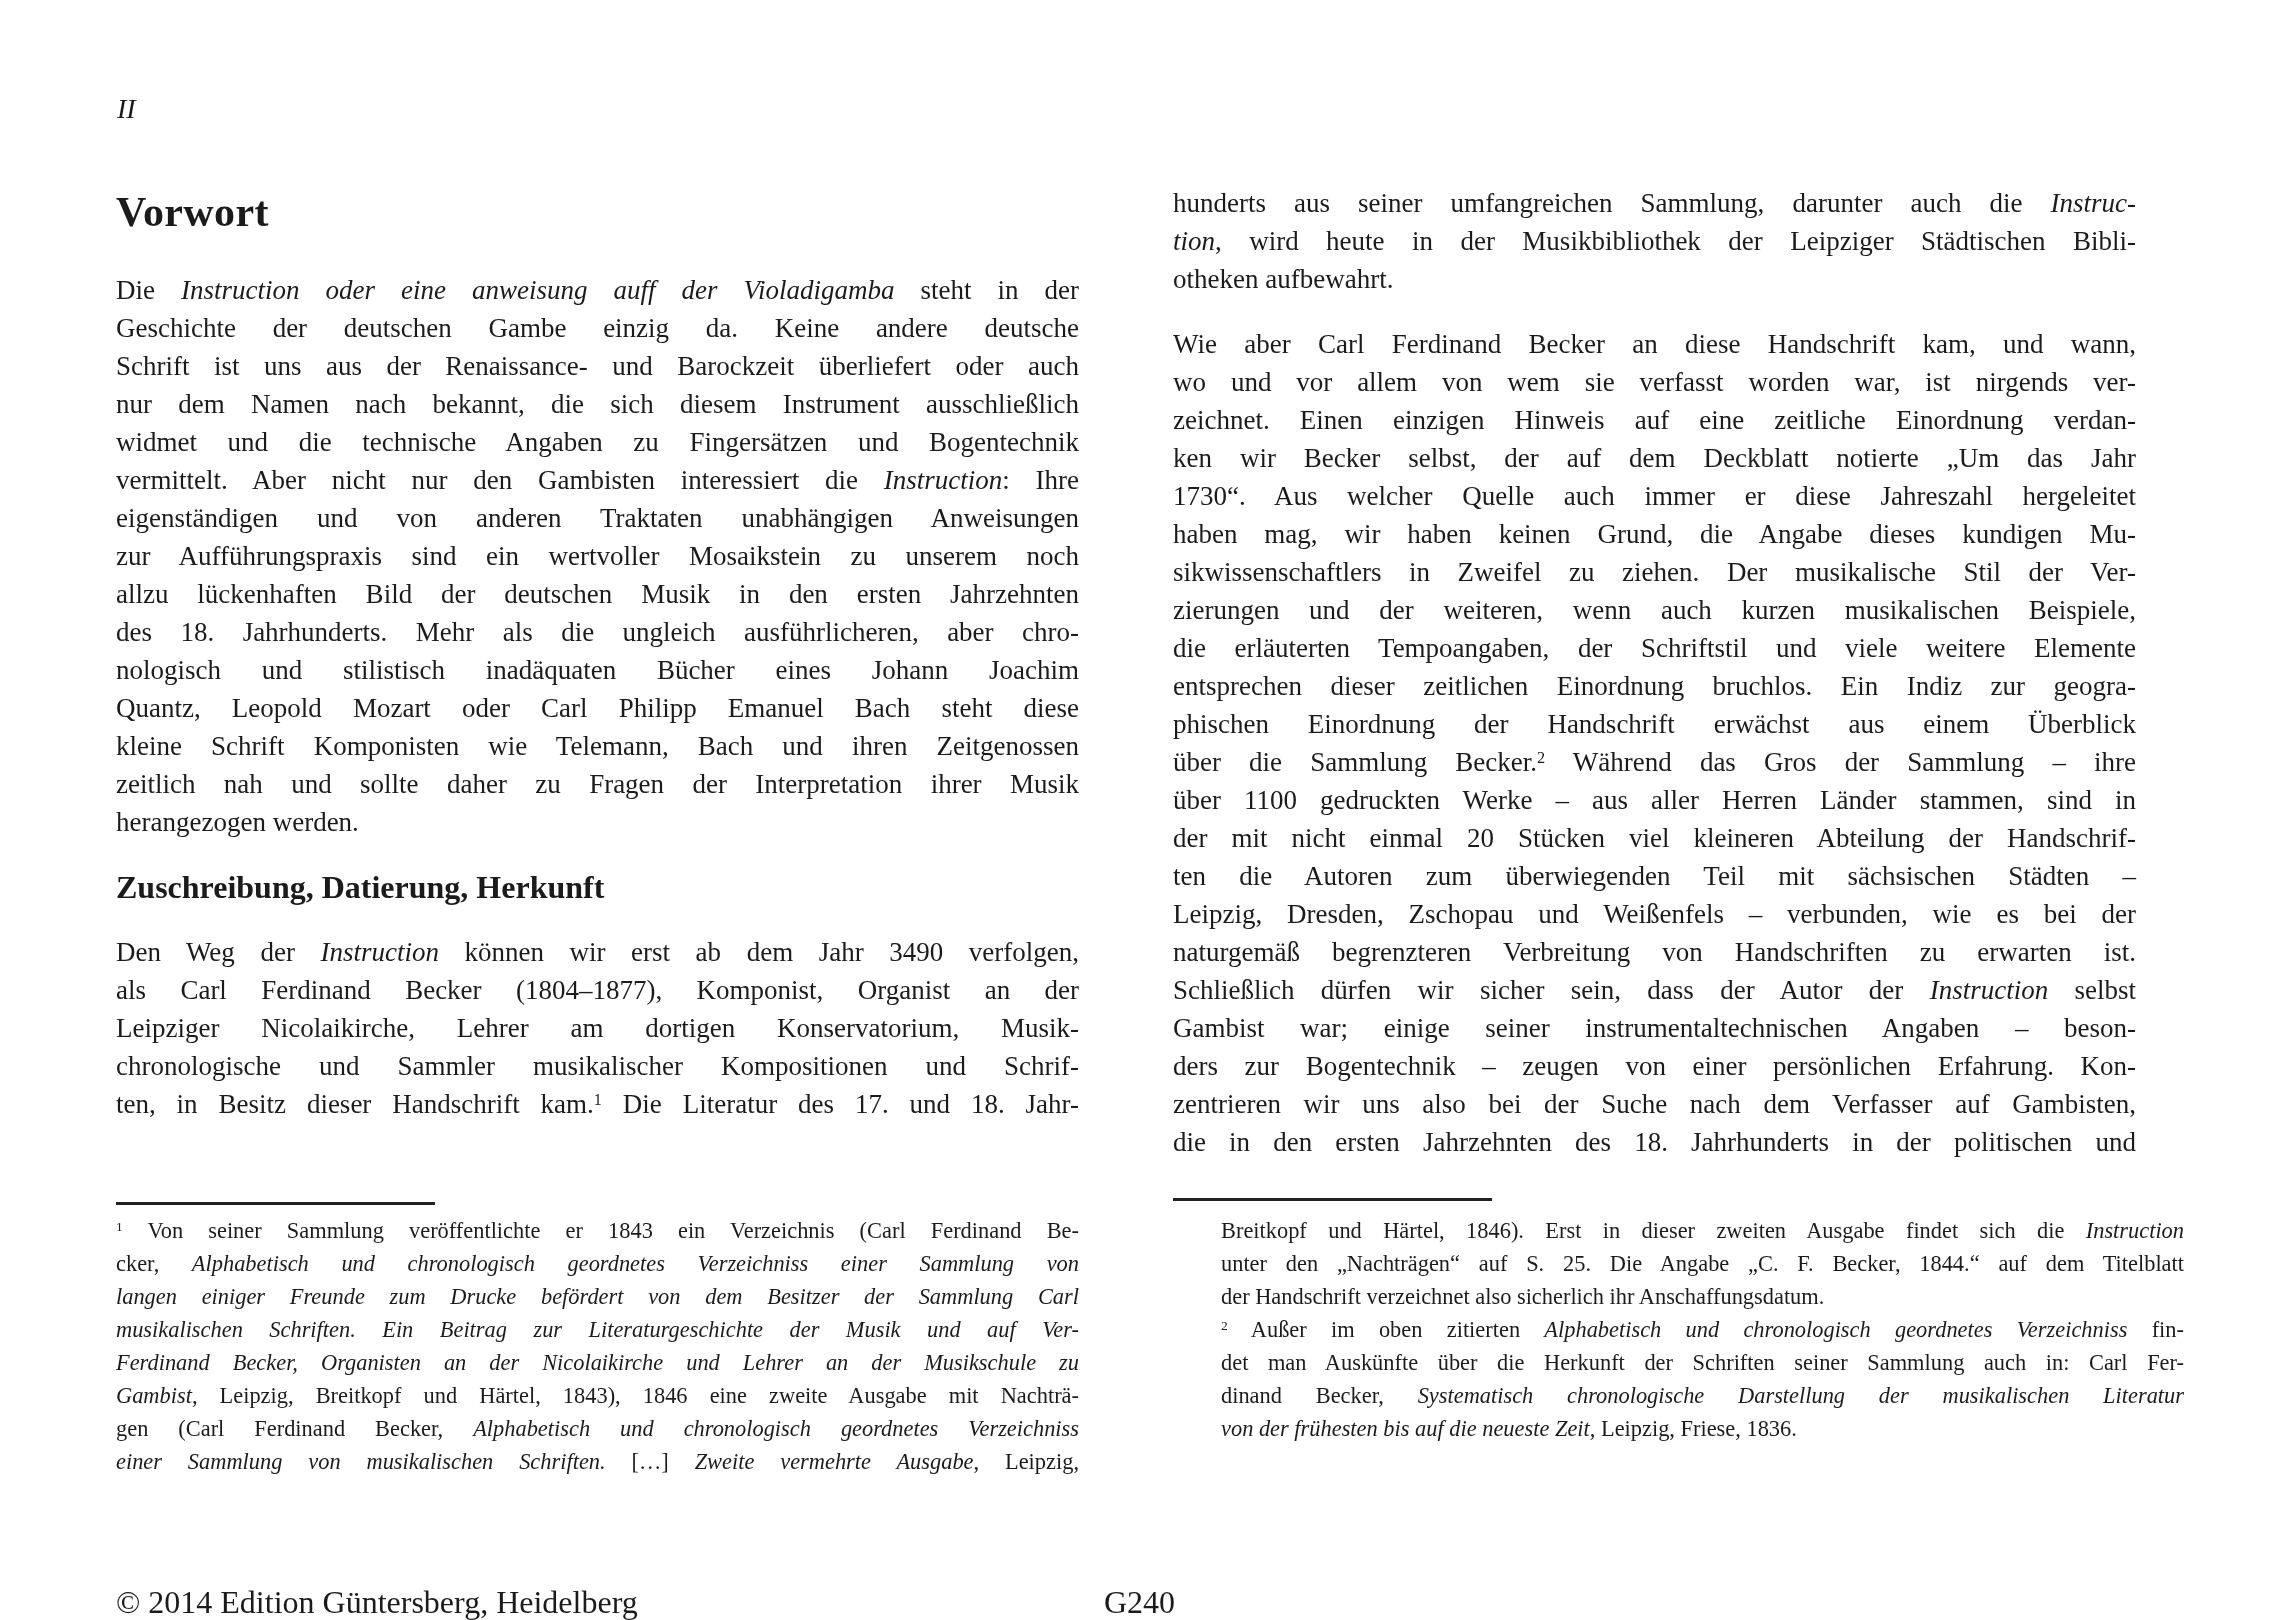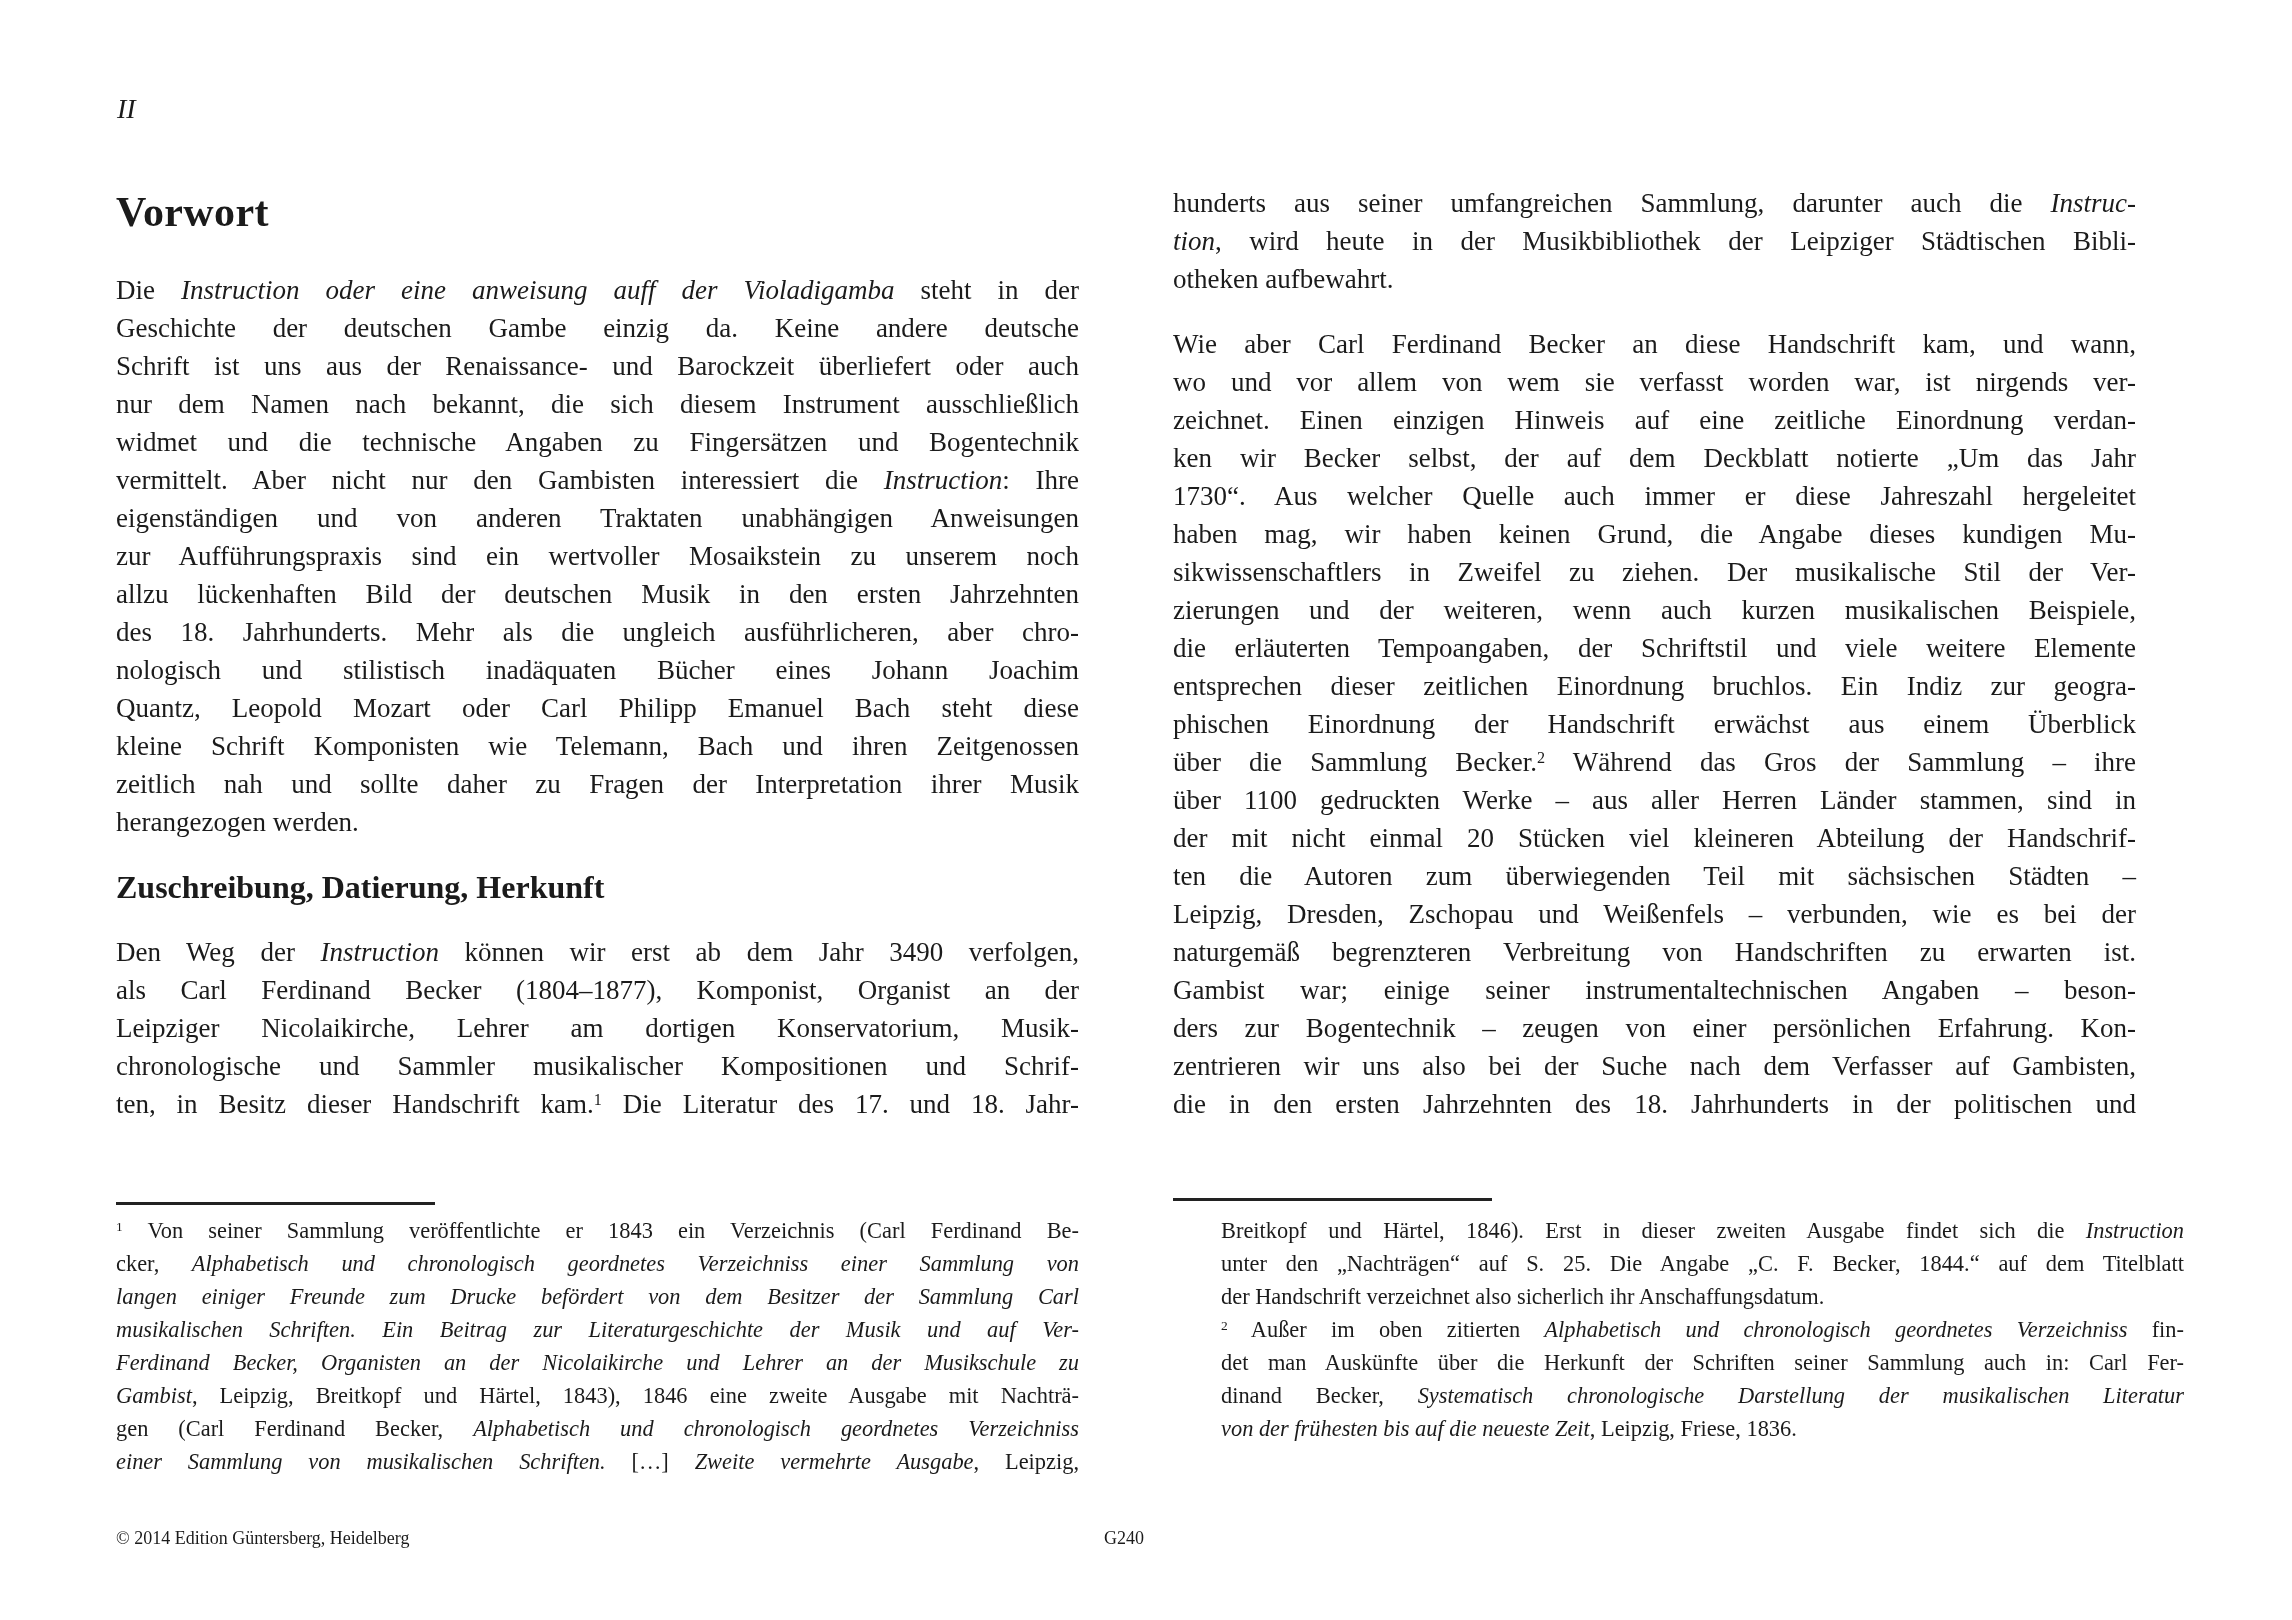--- a/index.html
+++ b/index.html
@@ -57,22 +57,22 @@
     vertical-align: baseline;
     position: relative;
     top: -0.5em;
   }
   .rule {
     width: 319px;
     height: 2.7px;
     background: #222222;
   }
   .footer {
-    top: 1528px;
-    font-size: 18px;
+    top: 1584px;
+    font-size: 32px;
   }
   .footer-left { left: 116px; }
   .footer-center { left: 1104px; }
 </style>
 </head>
 <body>
 
 <div class="page">
 
   <div class="abs pagenum">II</div>
@@ -137,20 +137,21 @@
       <div class="tline"><span>zierungen und der weiteren, wenn auch kurzen musikalischen Beispiele,</span></div>
       <div class="tline"><span>die erläuterten Tempoangaben, der Schriftstil und viele weitere Elemente</span></div>
       <div class="tline"><span>entsprechen dieser zeitlichen Einordnung bruchlos. Ein Indiz zur geogra-</span></div>
       <div class="tline"><span>phischen Einordnung der Handschrift erwächst aus einem Überblick</span></div>
       <div class="tline"><span>über die Sammlung Becker.</span><sup>2</sup><span> Während das Gros der Sammlung – ihre</span></div>
       <div class="tline"><span>über 1100 gedruckten Werke – aus aller Herren Länder stammen, sind in</span></div>
       <div class="tline"><span>der mit nicht einmal 20 Stücken viel kleineren Abteilung der Handschrif-</span></div>
       <div class="tline"><span>ten die Autoren zum überwiegenden Teil mit sächsischen Städten –</span></div>
       <div class="tline"><span>Leipzig, Dresden, Zschopau und Weißenfels – verbunden, wie es bei der</span></div>
       <div class="tline"><span>naturgemäß begrenzteren Verbreitung von Handschriften zu erwarten ist.</span></div>
+      <div class="tline"><span>Schließlich dürfen wir sicher sein, dass der Autor der </span><i>Instruction</i><span> selbst</span></div>
       <div class="tline"><span>Gambist war; einige seiner instrumentaltechnischen Angaben – beson-</span></div>
       <div class="tline"><span>ders zur Bogentechnik – zeugen von einer persönlichen Erfahrung. Kon-</span></div>
       <div class="tline"><span>zentrieren wir uns also bei der Suche nach dem Verfasser auf Gambisten,</span></div>
       <div class="tline"><span>die in den ersten Jahrzehnten des 18. Jahrhunderts in der politischen und</span></div>
     </div>
 
   <div class="abs rule" style="left:1173px; top:1198px;"></div>
 
   <div class="abs fn-col" style="left:1221px; top:1214px;">
       <div class="tline"><span>Breitkopf und Härtel, 1846). Erst in dieser zweiten Ausgabe findet sich die </span><i>Instruction</i></div>

